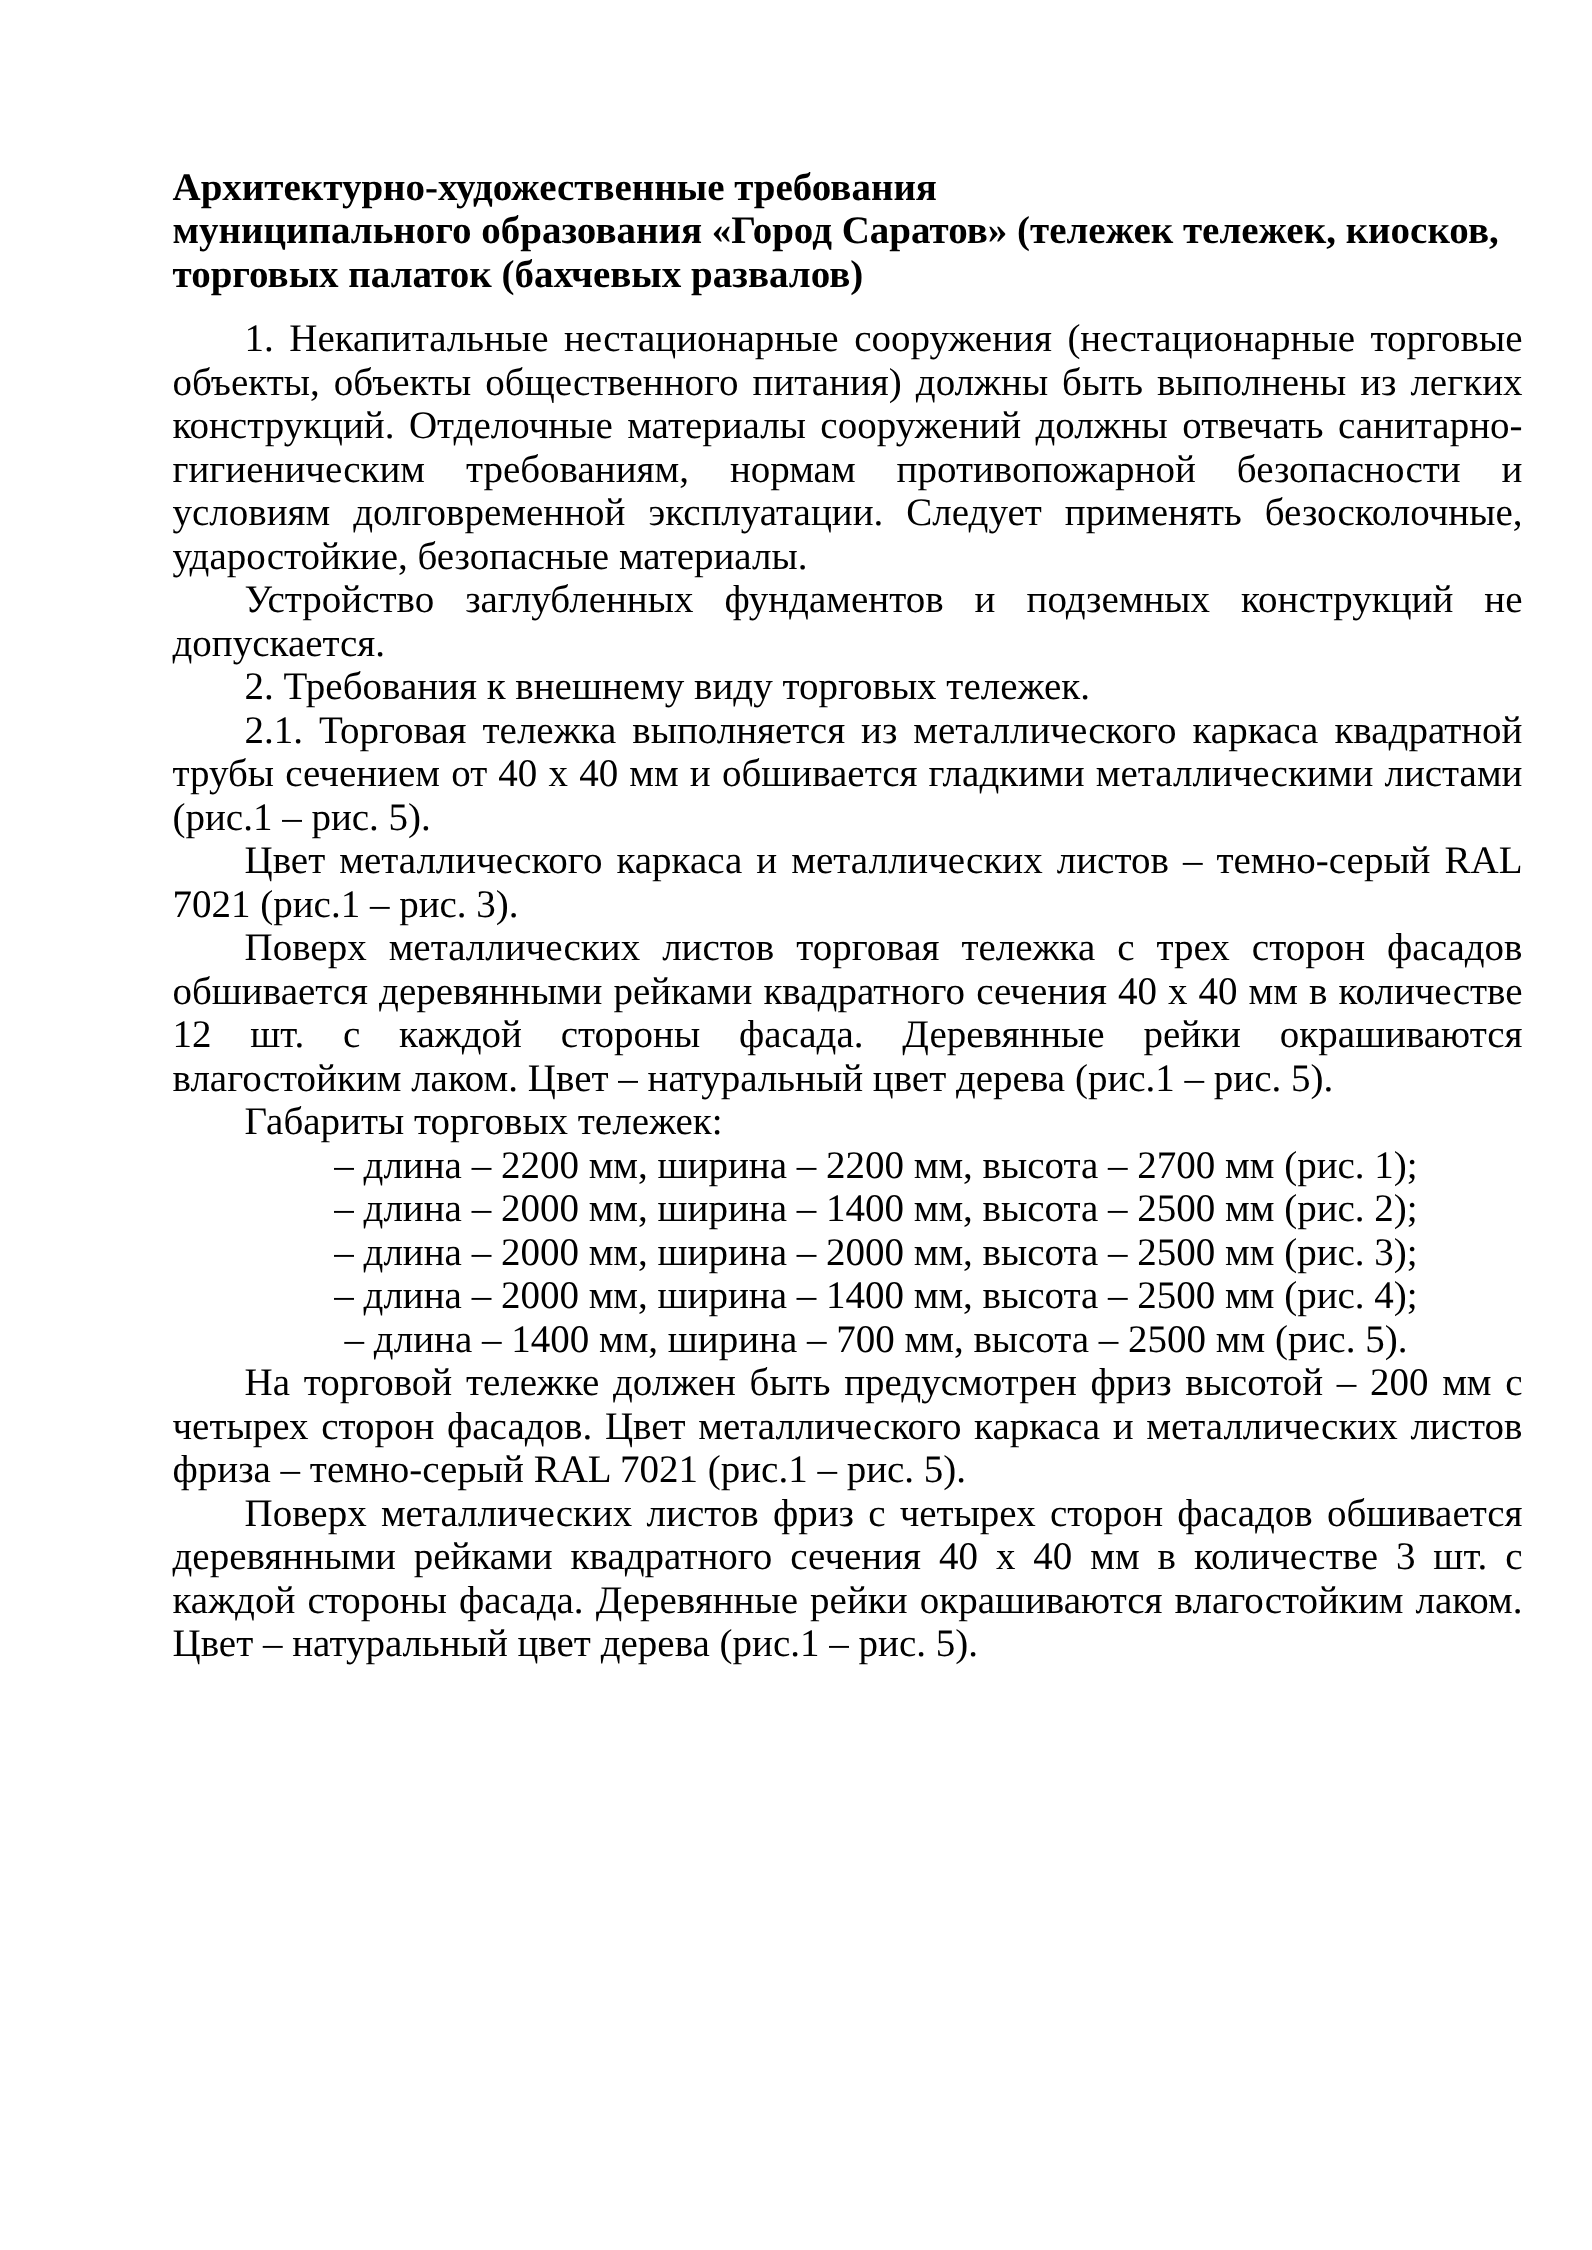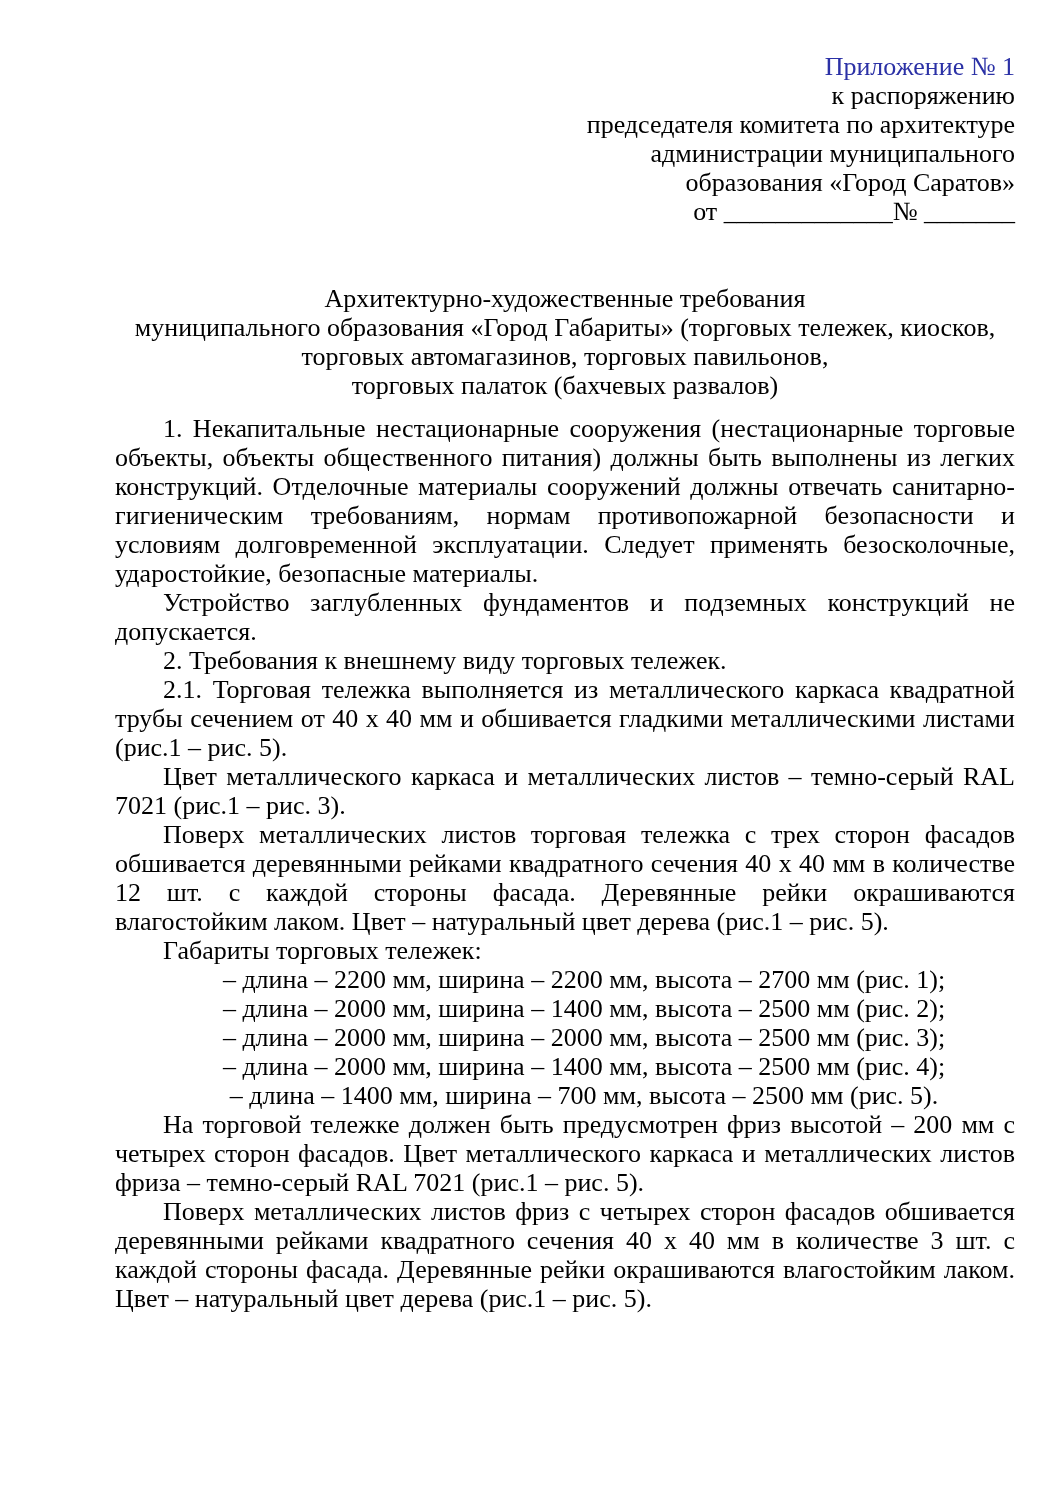--- a/index.html
+++ b/index.html
@@ -28,55 +28,46 @@
     text-align: right;
   }
   .header-block div {
     white-space: nowrap;
   }
   .appendix-line {
     color: #2b31a6;
   }
   .doc-title {
     margin-top: 58px;
-    text-align: center;
-    font-weight: normal;
+    text-align: left;
+    font-weight: bold;
   }
   .body-text {
     margin-top: 14px;
     text-align: justify;
   }
   .para {
     text-indent: 48px;
   }
   .list-item {
     padding-left: 38px;
     text-align: center;
     white-space: nowrap;
   }
 </style>
 </head>
 <body>
 
 <div class="page">
   <div class="content">
 
-    <div class="header-block">
-      <div class="appendix-line">Приложение № 1</div>
-      <div>к распоряжению</div>
-      <div>председателя комитета по архитектуре</div>
-      <div>администрации муниципального</div>
-      <div>образования «Город Саратов»</div>
-      <div>от _____________№ _______</div>
-    </div>
 
     <div class="doc-title">
       <div>Архитектурно-художественные требования</div>
-      <div>муниципального образования «Город Габариты» (торговых тележек, киосков,</div>
-      <div>торговых автомагазинов, торговых павильонов,</div>
+      <div>муниципального образования «Город Саратов» (тележек тележек, киосков,</div>
       <div>торговых палаток (бахчевых развалов)</div>
     </div>
 
     <div class="body-text">
       <div class="para">1. Некапитальные нестационарные сооружения (нестационарные торговые объекты, объекты общественного питания) должны быть выполнены из легких конструкций. Отделочные материалы сооружений должны отвечать санитарно-гигиеническим требованиям, нормам противопожарной безопасности и условиям долговременной эксплуатации. Следует применять безосколочные, ударостойкие, безопасные материалы.</div>
       <div class="para">Устройство заглубленных фундаментов и подземных конструкций не допускается.</div>
       <div class="para">2. Требования к внешнему виду торговых тележек.</div>
       <div class="para">2.1. Торговая тележка выполняется из металлического каркаса квадратной трубы сечением от 40 х 40 мм и обшивается гладкими металлическими листами (рис.1 – рис. 5).</div>
       <div class="para">Цвет металлического каркаса и металлических листов – темно-серый RAL 7021 (рис.1 – рис. 3).</div>
       <div class="para">Поверх металлических листов торговая тележка с трех сторон фасадов обшивается деревянными рейками квадратного сечения 40 х 40 мм в количестве 12 шт. с каждой стороны фасада. Деревянные рейки окрашиваются влагостойким лаком. Цвет – натуральный цвет дерева (рис.1 – рис. 5).</div>

